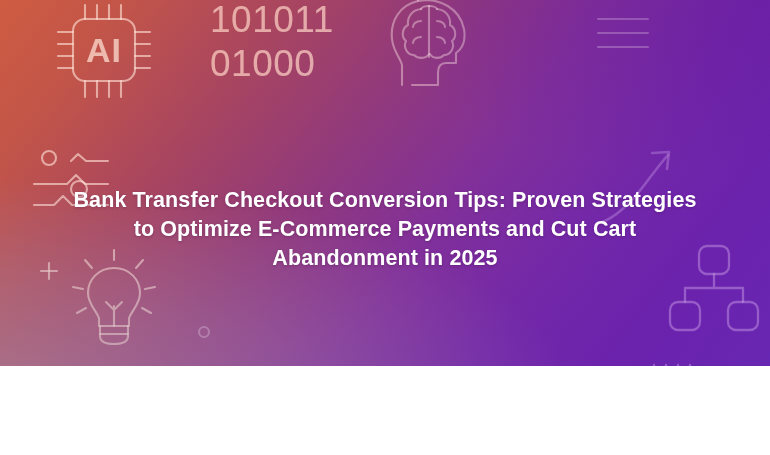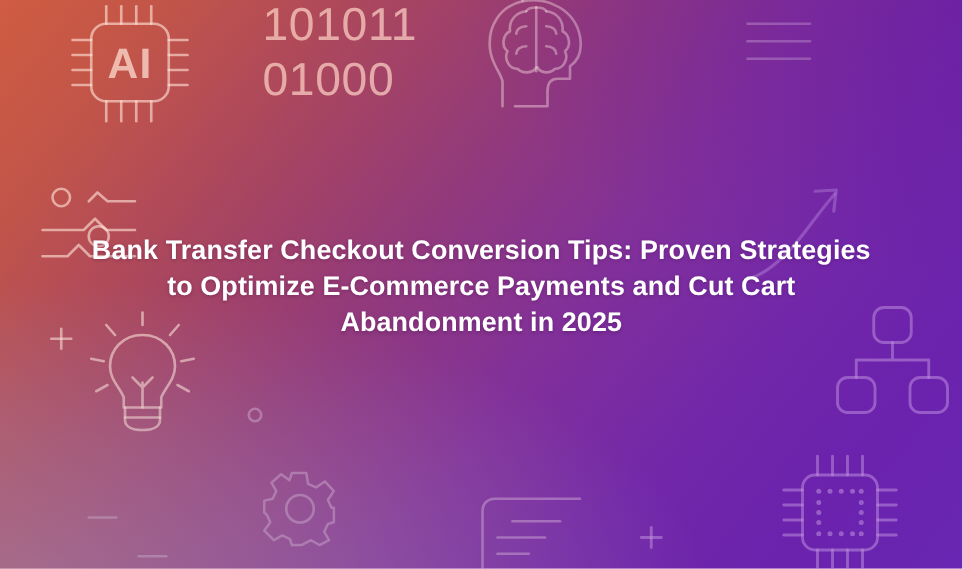--- a/index.html
+++ b/index.html
@@ -4,21 +4,21 @@
 <title>Article Hero Banner</title>
 <style>
   html, body {
     margin: 0;
     padding: 0;
     background: #ffffff;
   }
   #banner {
     position: relative;
     width: 770px;
-    height: 455px;
+    height: 366px;
     overflow: hidden;
     font-family: "Liberation Sans", sans-serif;
     
     background:
       linear-gradient(128deg,
         #cf5c42 0%,
         #c25549 12%,
         #a84560 28%,
         #933a7a 42%,
         #81309a 58%,

